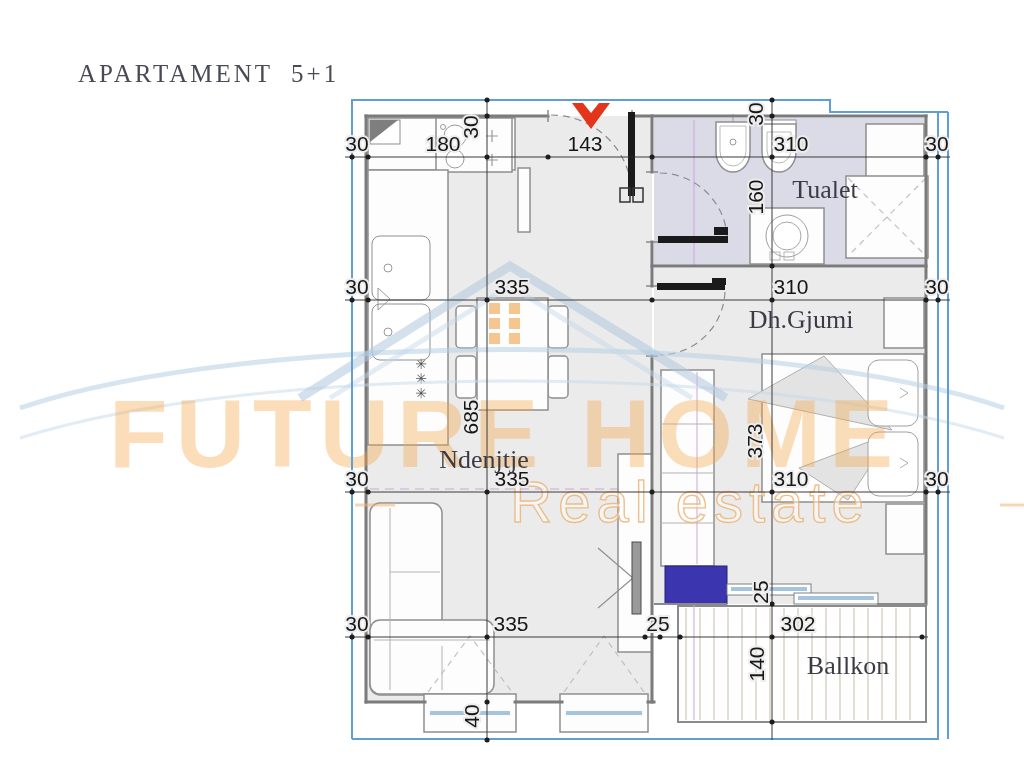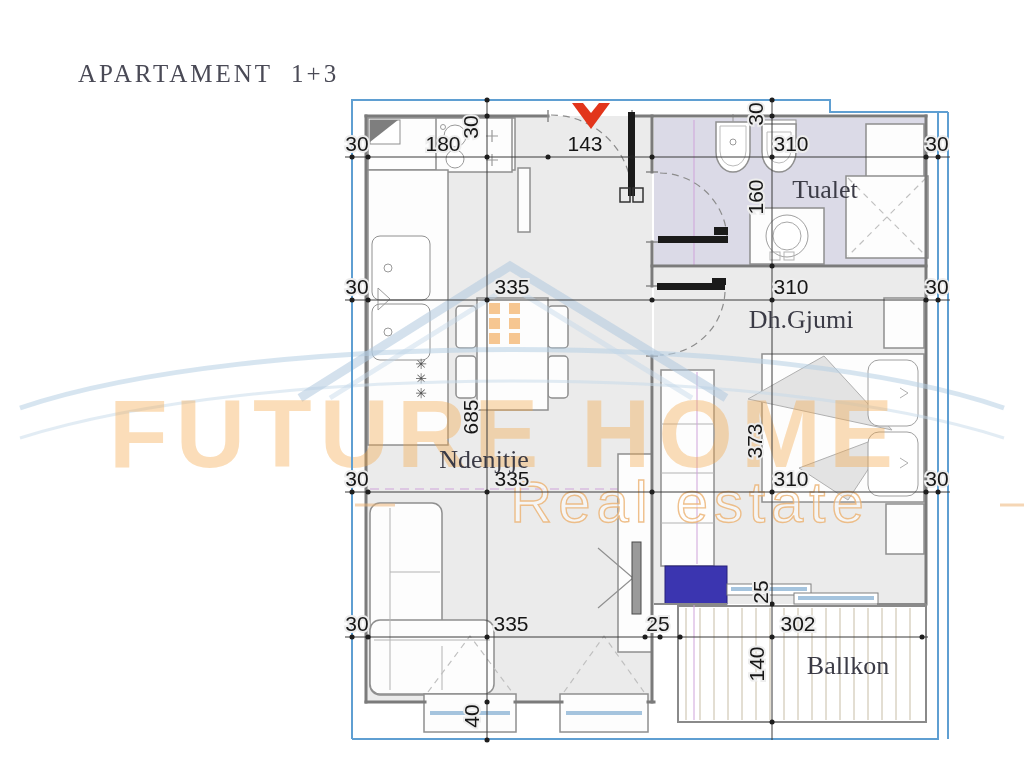--- a/index.html
+++ b/index.html
@@ -25,21 +25,21 @@
   .blue{stroke:#5f9fd2;stroke-width:2;fill:none}
   .purple{stroke:#cfa3da;stroke-width:1;fill:none}
   .purpleD{stroke:#cfa3da;stroke-width:1;fill:none;stroke-dasharray:9 6}
   .glass{stroke:#a5c4de;stroke-width:4;fill:none}
 </style>
 </head>
 <body>
 
 <div id="stage">
 
-  <div id="title">APARTAMENT  1+3</div>
+  <div id="title">APARTAMENT  5+1</div>
 
   <svg width="1024" height="768" viewBox="0 0 1024 768">
 
     <g>
       <rect x="366" y="116" width="286" height="586" fill="#ebebeb"></rect>
       <rect x="654" y="118" width="272" height="148" fill="#dbdae7"></rect>
       <rect x="654" y="268" width="272" height="336" fill="#ebebeb"></rect>
       <rect x="678" y="606" width="248" height="116" fill="#dcd4c1" class="wall2"></rect>
       <path d="M686,608 V720 M700,608 V720 M714,608 V720 M728,608 V720 M742,608 V720 M756,608 V720 M770,608 V720 M784,608 V720 M798,608 V720 M812,608 V720 M826,608 V720 M840,608 V720 M854,608 V720 M868,608 V720 M882,608 V720 M896,608 V720 M910,608 V720" stroke="#c7bda6" stroke-width="1"></path>
     </g>

